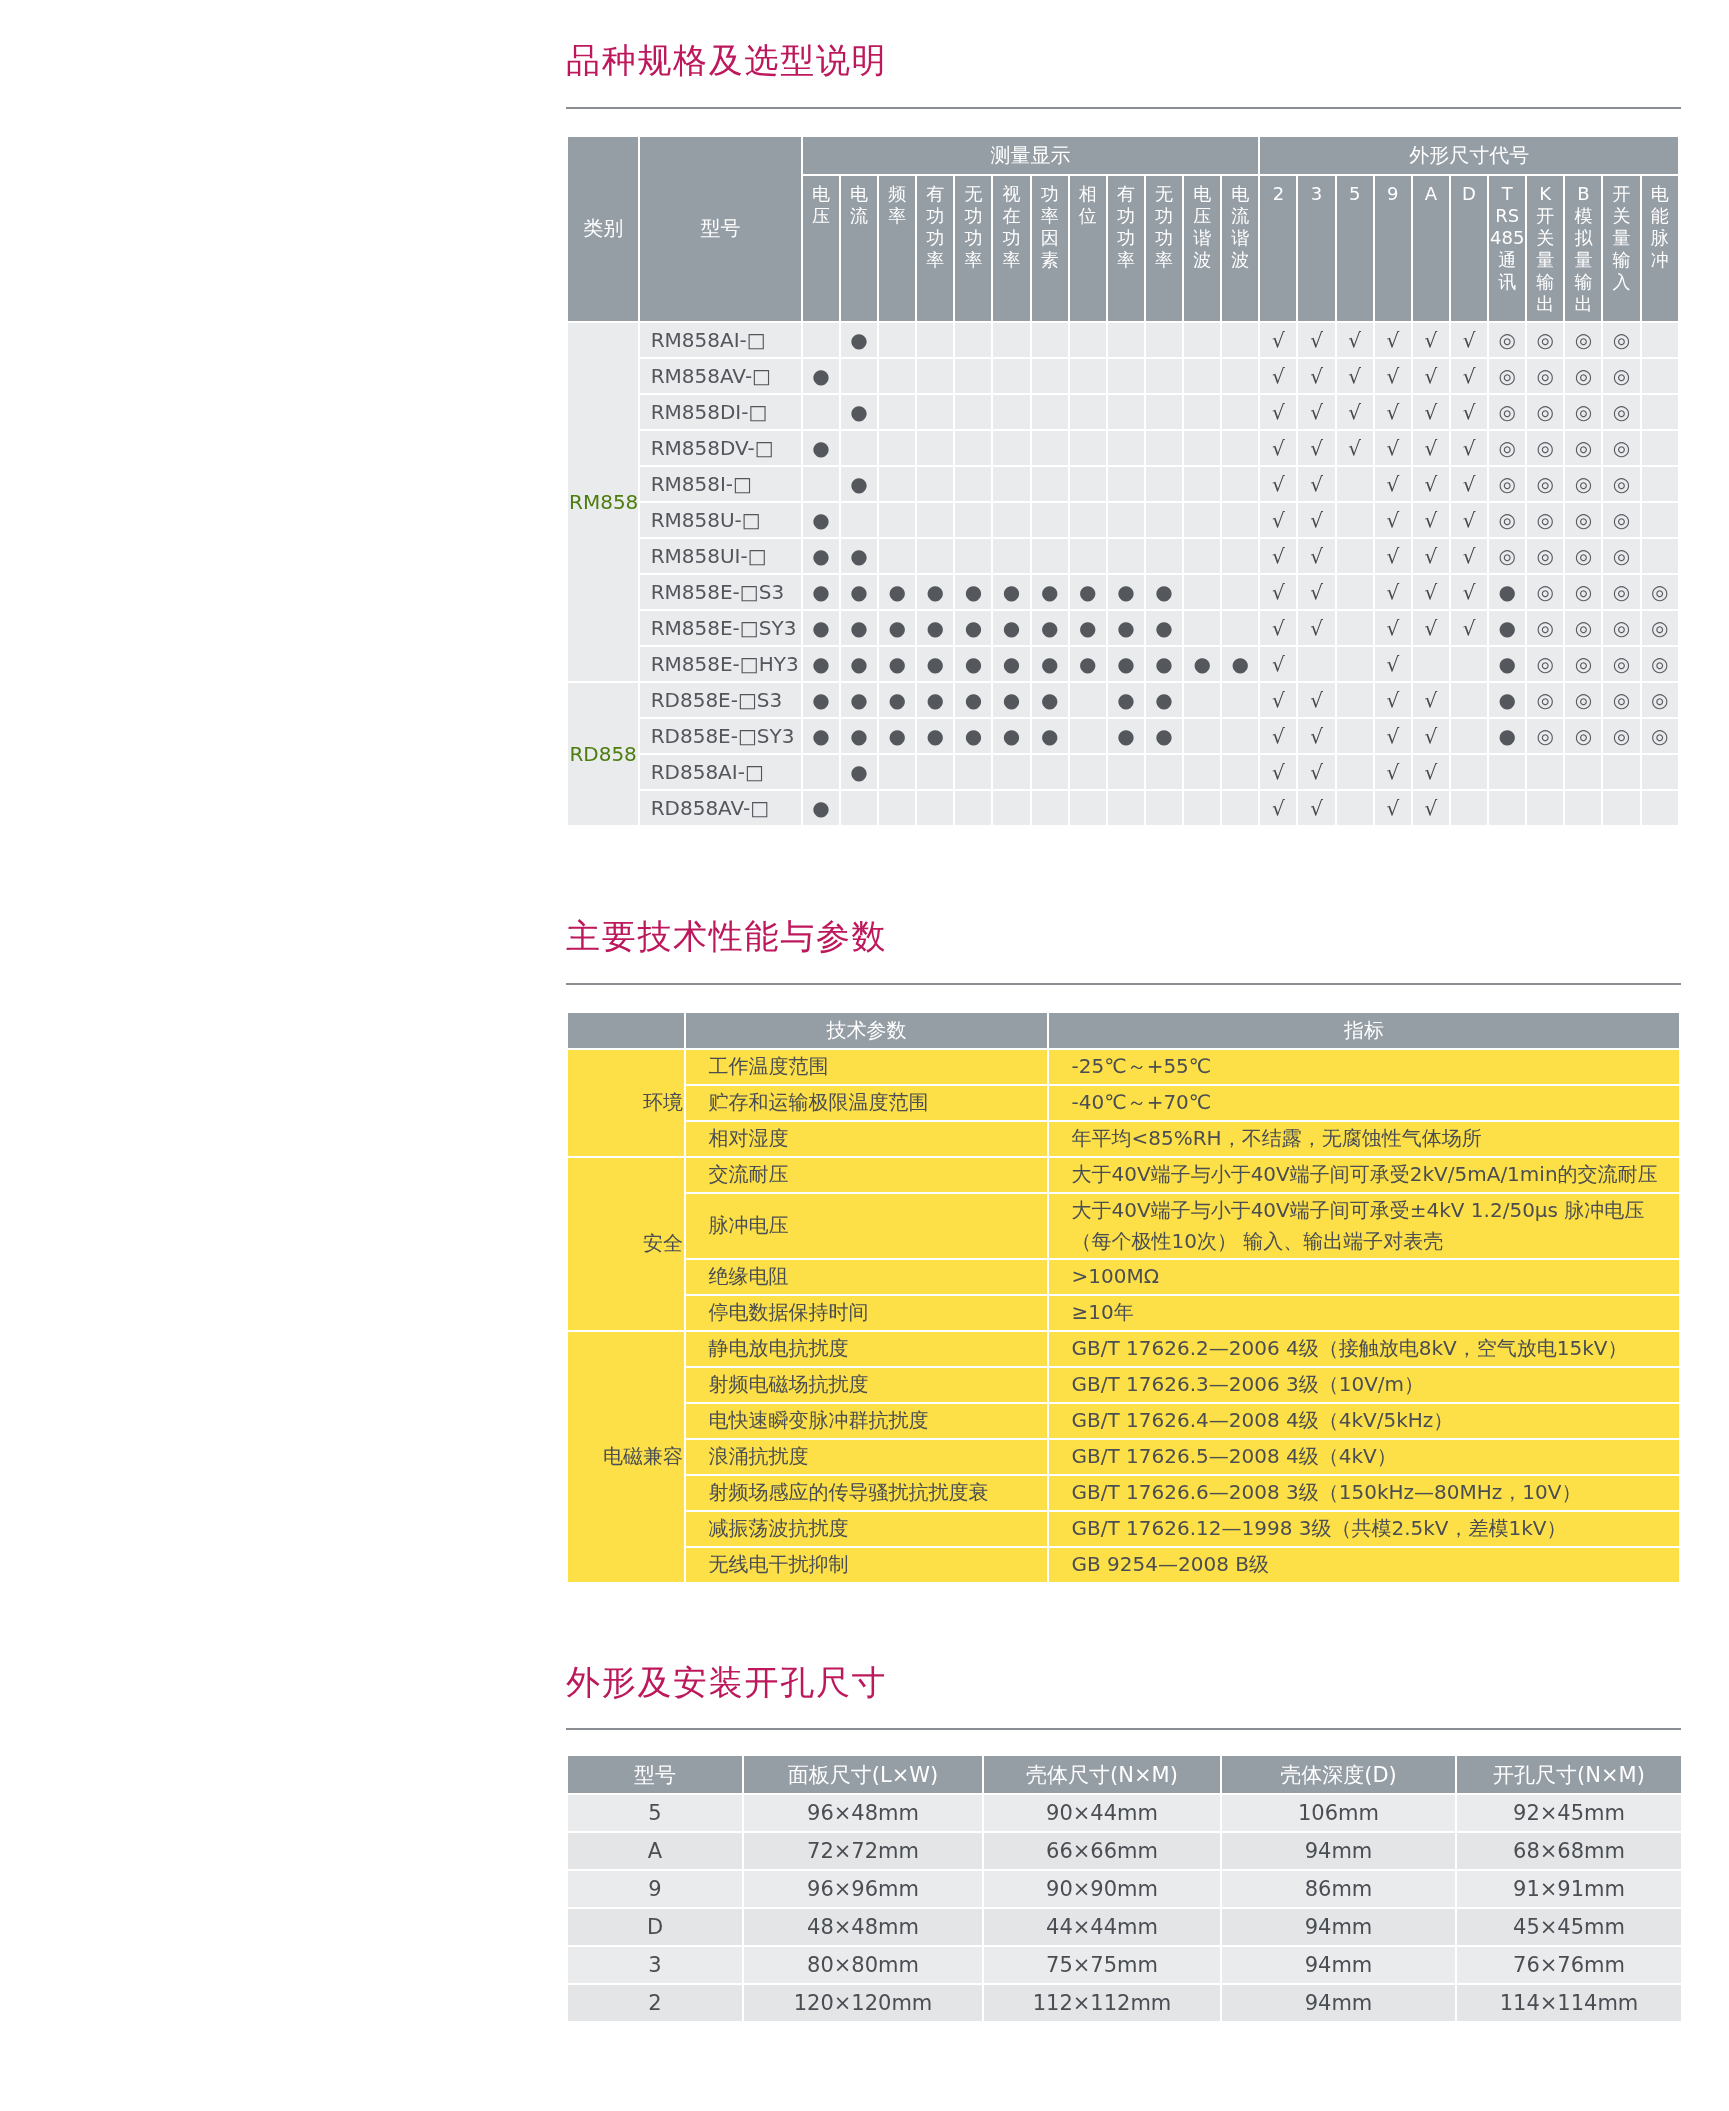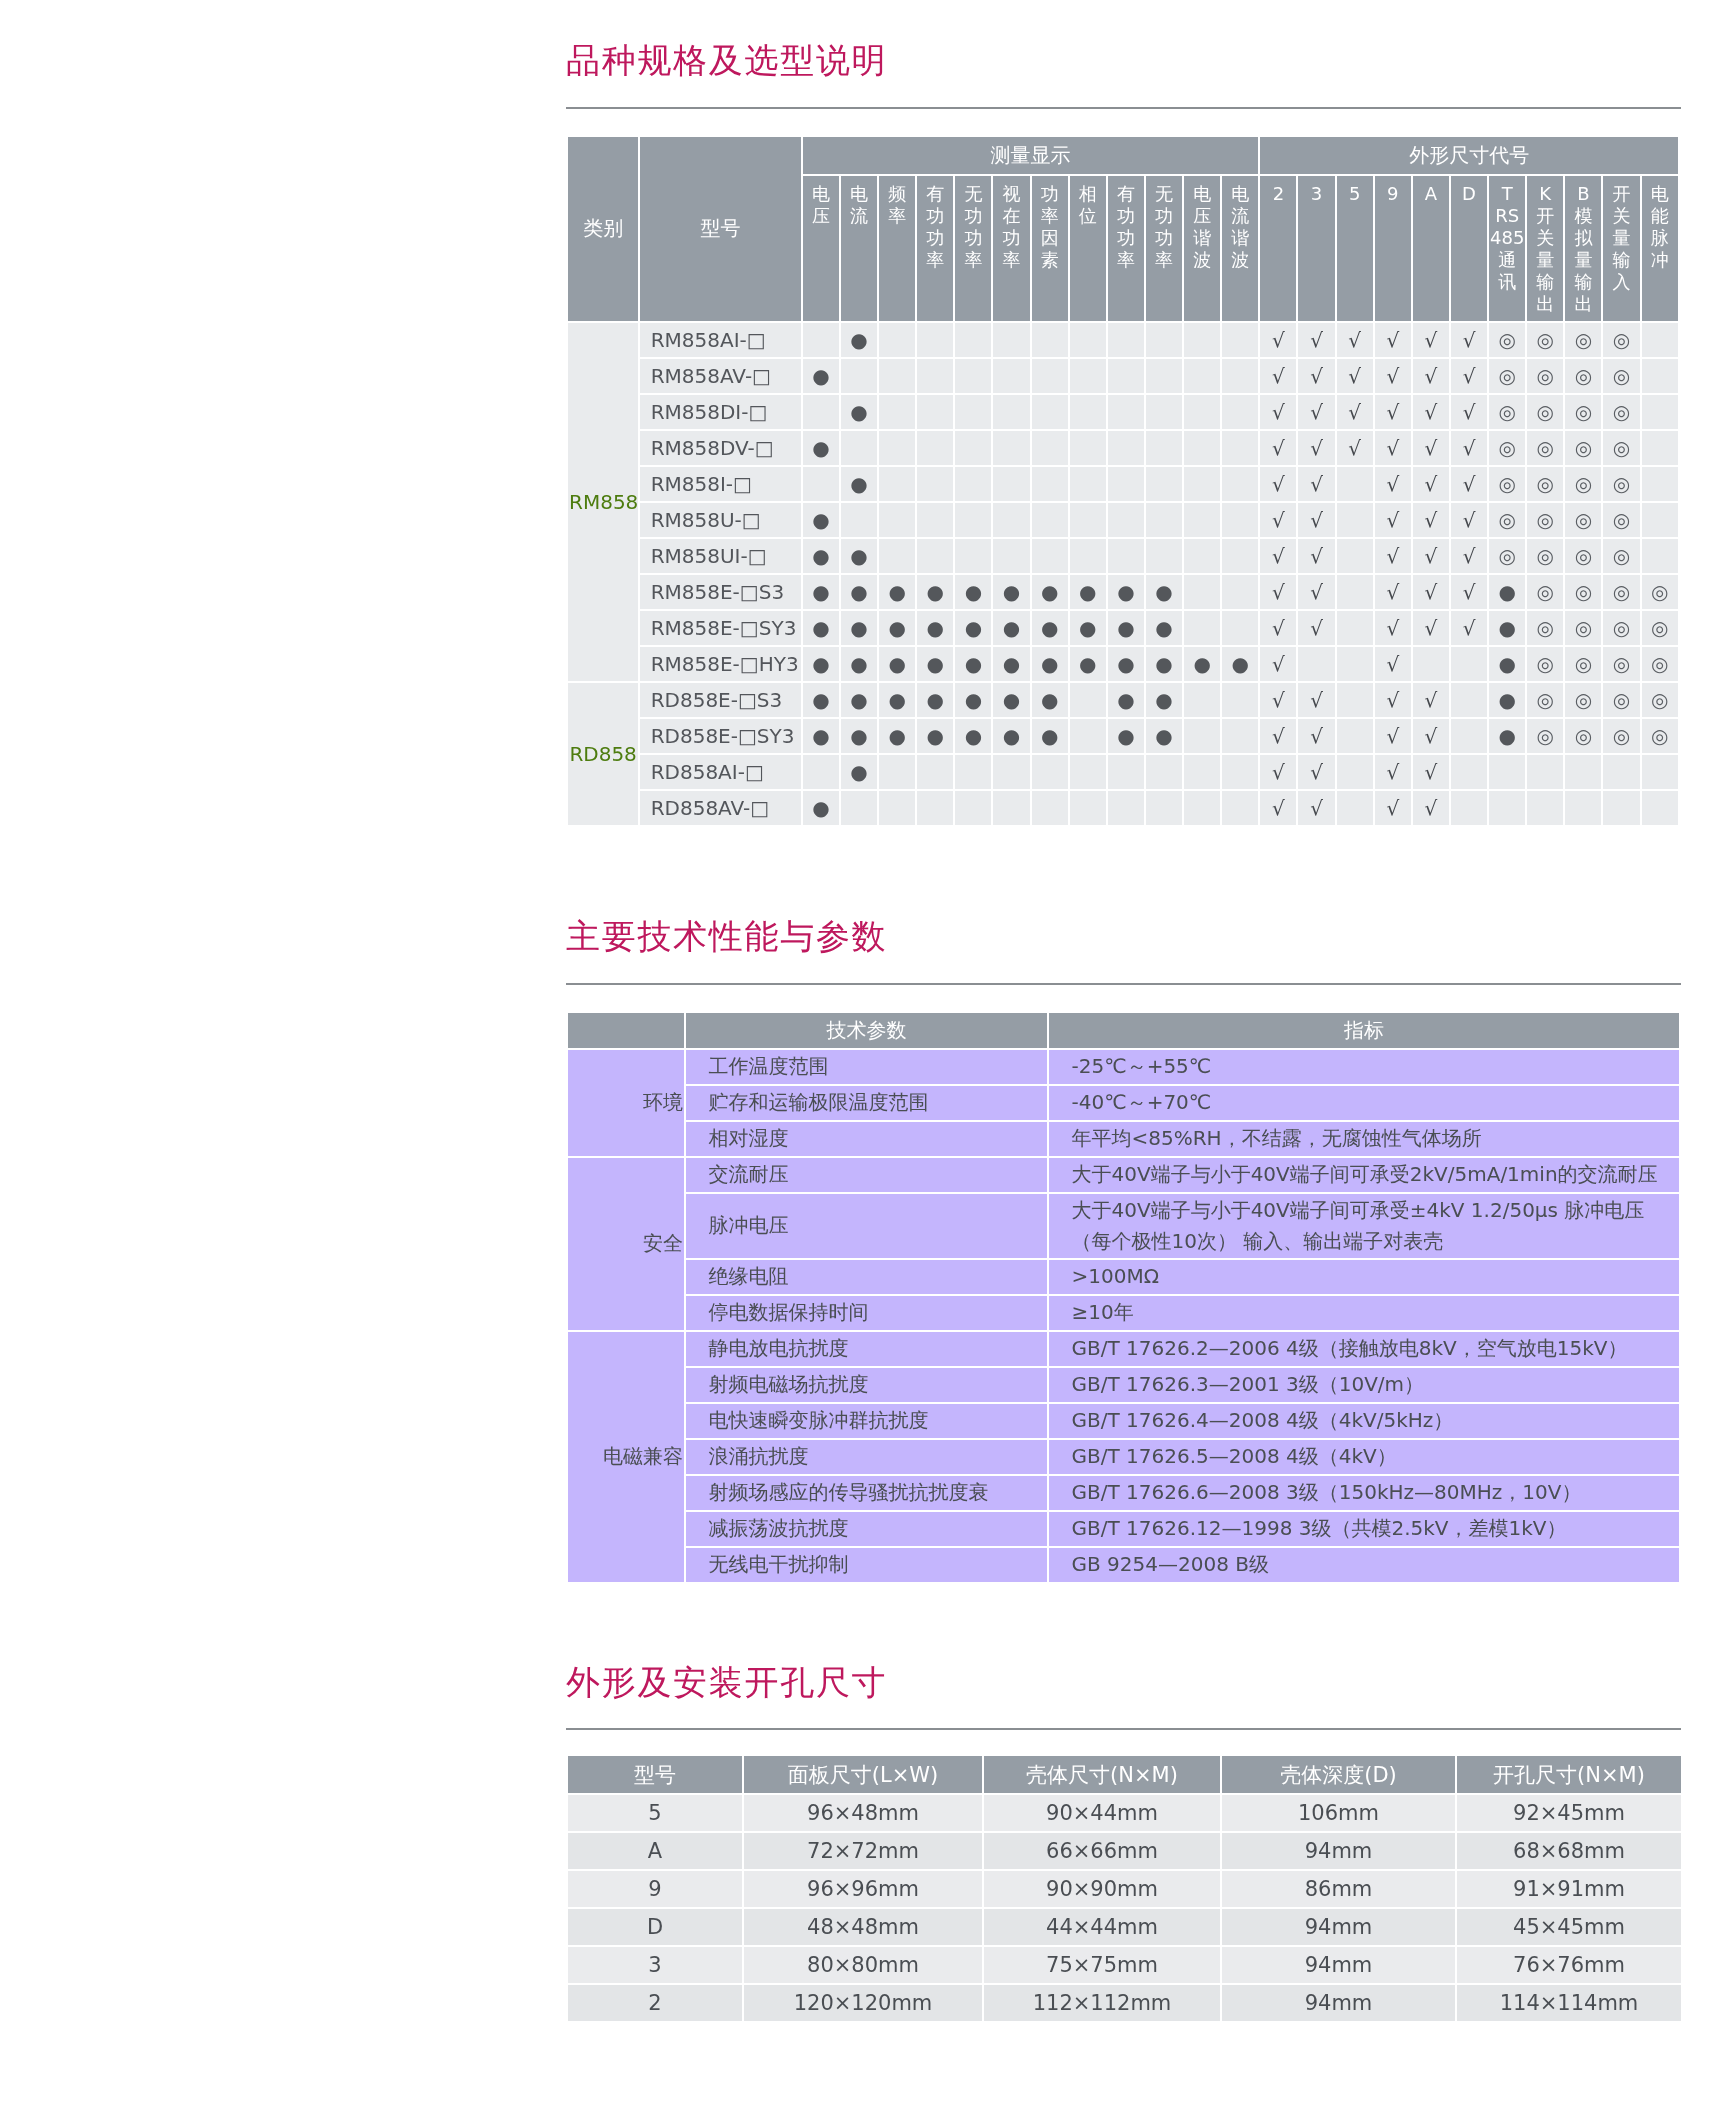--- a/index.html
+++ b/index.html
@@ -28,21 +28,21 @@
   .sel-table .cat-cell{color:#4d7c0f;margin-left:24px;}
   .sym-dot{font-size:14.7px;color:#54575b;}
   .sym-check{font-size:23px;color:#46494e;}
   .sym-opt{font-size:15.6px;color:#5a5e63;}
   .note{font-size:21px;line-height:1.6;color:#3f4347;margin:19px 0 0 1.7px;width:1114px;}
 
   
   .sec-tech{margin-top:87px;}
   .tech-table{margin-top:26px;}
   .tech-table th{font-size:20px;height:33px;}
-  .tech-table td{background:#c4b5fd;font-size:20px;height:32px;color:#4a4e53;}
+  .tech-table td{background:#fde047;font-size:20px;height:32px;color:#4a4e53;}
   .tech-table .tech-cat{text-align:right;}
   .tech-table .tech-param{padding-left:22.5px;}
   .tech-table .tech-value{padding-left:22.5px;white-space:pre-line;line-height:1.55;}
 
   
   .sec-dims{margin-top:76px;}
   .dims-table{margin-top:24px;}
   .dims-table th{font-size:21px;height:35px;}
   .dims-table td{text-align:center;font-size:21px;height:34px;color:#4a4e53;}
   .dims-table .row-even td{background:#eaebed;}
@@ -586,21 +586,21 @@
               <td class="tech-param">停电数据保持时间</td>
               <td class="tech-value">≥10年</td>
             </tr>
             <tr>
               <td class="tech-cat" rowspan="7">电磁兼容</td>
               <td class="tech-param">静电放电抗扰度</td>
               <td class="tech-value">GB/T 17626.2—2006 4级（接触放电8kV，空气放电15kV）</td>
             </tr>
             <tr>
               <td class="tech-param">射频电磁场抗扰度</td>
-              <td class="tech-value">GB/T 17626.3—2001 3级（10V/m）</td>
+              <td class="tech-value">GB/T 17626.3—2006 3级（10V/m）</td>
             </tr>
             <tr>
               <td class="tech-param">电快速瞬变脉冲群抗扰度</td>
               <td class="tech-value">GB/T 17626.4—2008 4级（4kV/5kHz）</td>
             </tr>
             <tr>
               <td class="tech-param">浪涌抗扰度</td>
               <td class="tech-value">GB/T 17626.5—2008 4级（4kV）</td>
             </tr>
             <tr>

